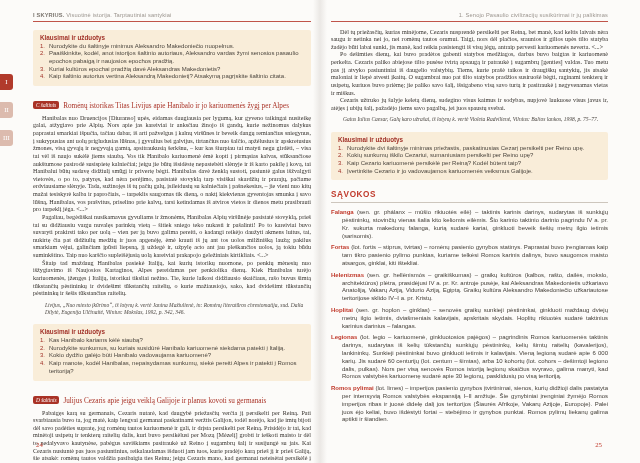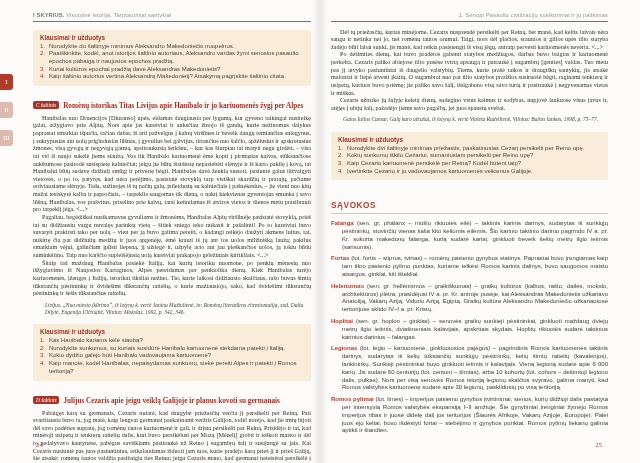--- a/index.html
+++ b/index.html
@@ -21,27 +21,27 @@
   .qbox { background:#f9edd9; border-radius:2px; padding:4px 7px 5px 7px; margin-top:8px;
           font-family:"Liberation Sans",sans-serif; color:#4c463f; }
   .qbox-title { color:#a2332a; font-weight:bold; font-size:6.3px; margin-bottom:2px; }
   .q-item { display:flex; font-size:6px; line-height:1.28; }
   .q-num  { flex:none; width:9px; color:#a2332a; }
   .q-text { flex:1; }
 
   .src-head { margin-top:8px; margin-bottom:3px; }
   .src-chip { background:#a93226; color:#ffffff; font-style:italic; font-size:5.3px;
               padding:0.5px 3px 1px 3px; border-radius:2px; vertical-align:1px; }
-  .src-title { color:#a93226; font-weight:bold; font-size:7.2px; }
+  .src-title { color:#a93226; font-weight:normal; font-size:7.2px; }
 
   .body-p { margin:0; font-size:6.15px; line-height:1.24; text-align:justify; text-indent:9px; color:#35312d; }
   .cite   { margin:4px 0 0 12px; font-size:5.5px; line-height:1.3; color:#4a4540; font-style:italic; }
 
   .savokos-title { font-family:"Liberation Sans",sans-serif; font-weight:bold; color:#c0392b;
-                   font-size:8.2px; letter-spacing:0.6px; margin-top:21px; }
+                   font-size:8.2px; letter-spacing:0.6px; margin-top:10px; }
   .savokos-rule  { border:none; border-top:1px solid #cdc6bd; margin:3px 0 6px 0; }
   .entry { font-family:"Liberation Sans",sans-serif; font-size:6px; line-height:1.3; color:#45403a;
            margin:0 0 4px 0; padding-left:11px; text-indent:-11px; text-align:justify; }
   .term  { color:#c0392b; font-weight:bold; }
 
   .tab { position:absolute; width:13px; height:16px; background:#dcbbae; color:#fff;
          font-family:"Liberation Serif",serif; font-size:6.8px; line-height:16px; text-align:center; }
   .tab.active { background:#b13a2b; }
   .tab.l { left:0; border-radius:0 3px 3px 0; }
   .t1 { top:74px; } .t2 { top:102px; } .t3 { top:130px; }

